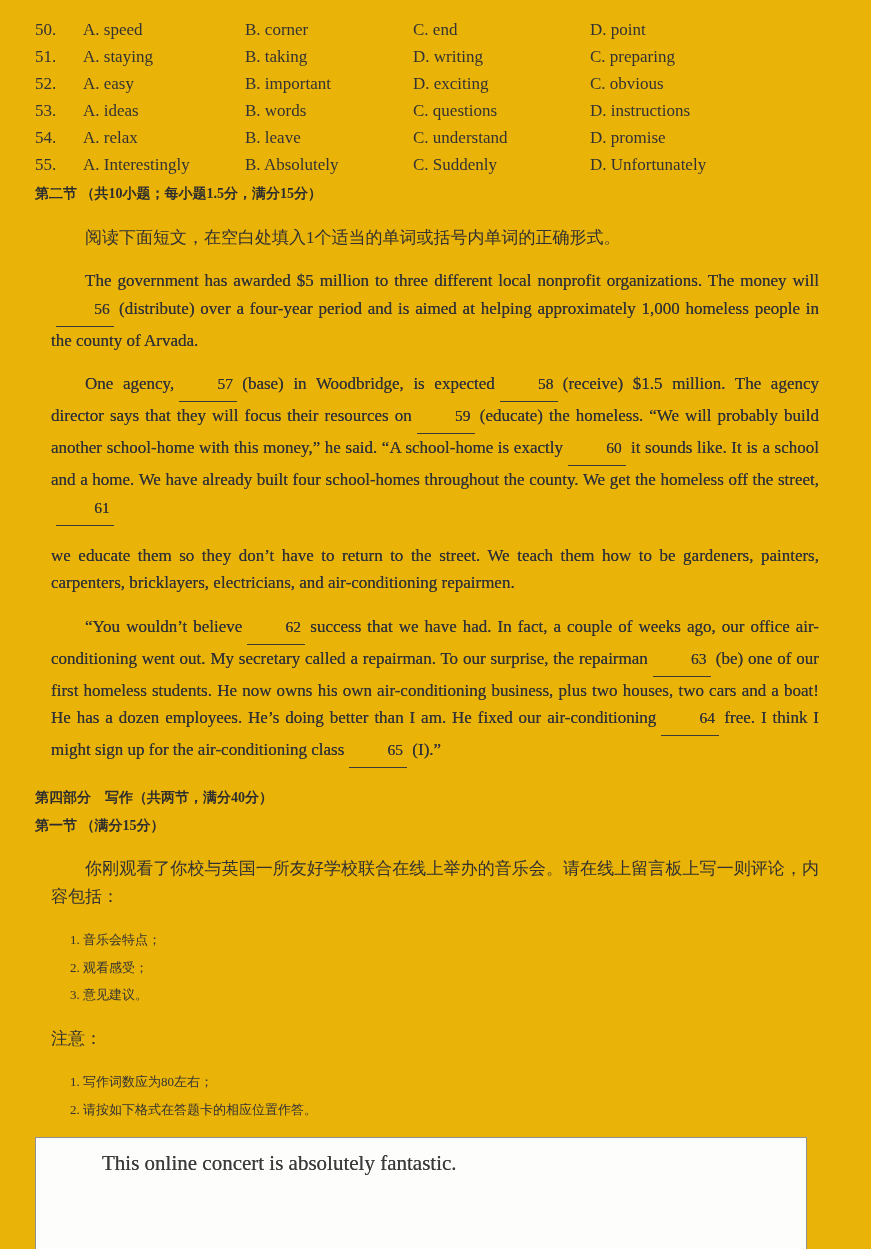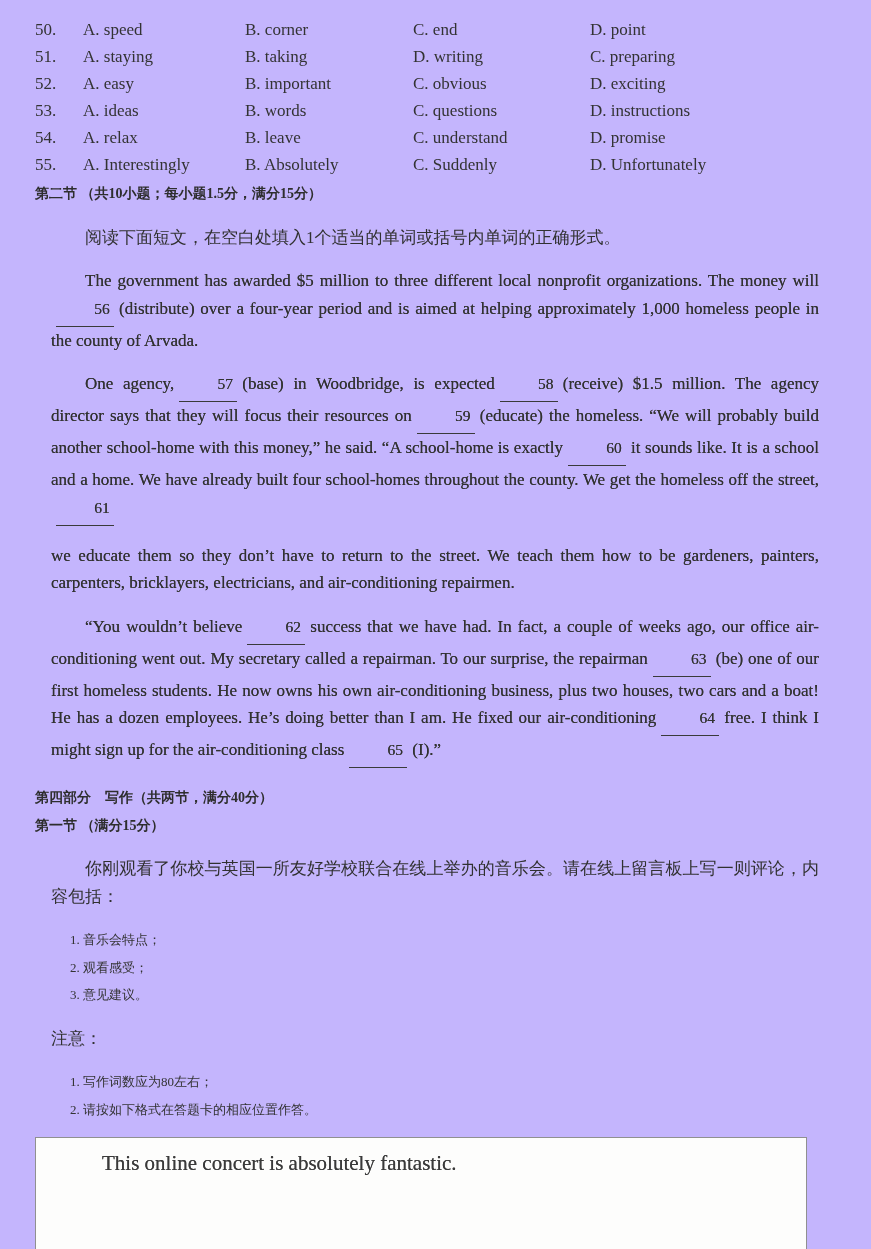--- a/index.html
+++ b/index.html
@@ -1,21 +1,21 @@
 <!DOCTYPE html>
 <html><head>
 <meta charset="utf-8">
 <style>
   html,body { margin:0; padding:0; }
   body { background:#e8e8e6; }
   .page {
     position:relative;
     width:871px; height:1249px;
     margin:0 auto;
-    background:#c4b5fd;
+    background:#eab308;
     box-sizing:border-box;
     padding:16px 36px 0 35px;
     font-family:"Liberation Serif", serif;
     color:#333;
     overflow:hidden;
   }
   
   .mc { margin-bottom:2px; }
   .mc-row {
     display:grid;
@@ -75,22 +75,22 @@
     </div>
     <div class="mc-row">
       <span><span class="qnum">51.</span><span>A. staying</span></span>
       <span>B. taking</span>
       <span>D. writing</span>
       <span>C. preparing</span>
     </div>
     <div class="mc-row">
       <span><span class="qnum">52.</span><span>A. easy</span></span>
       <span>B. important</span>
+      <span>D. exciting</span>
       <span>C. obvious</span>
-      <span>D. exciting</span>
     </div>
     <div class="mc-row">
       <span><span class="qnum">53.</span><span>A. ideas</span></span>
       <span>B. words</span>
       <span>C. questions</span>
       <span>D. instructions</span>
     </div>
     <div class="mc-row">
       <span><span class="qnum">54.</span><span>A. relax</span></span>
       <span>B. leave</span>

